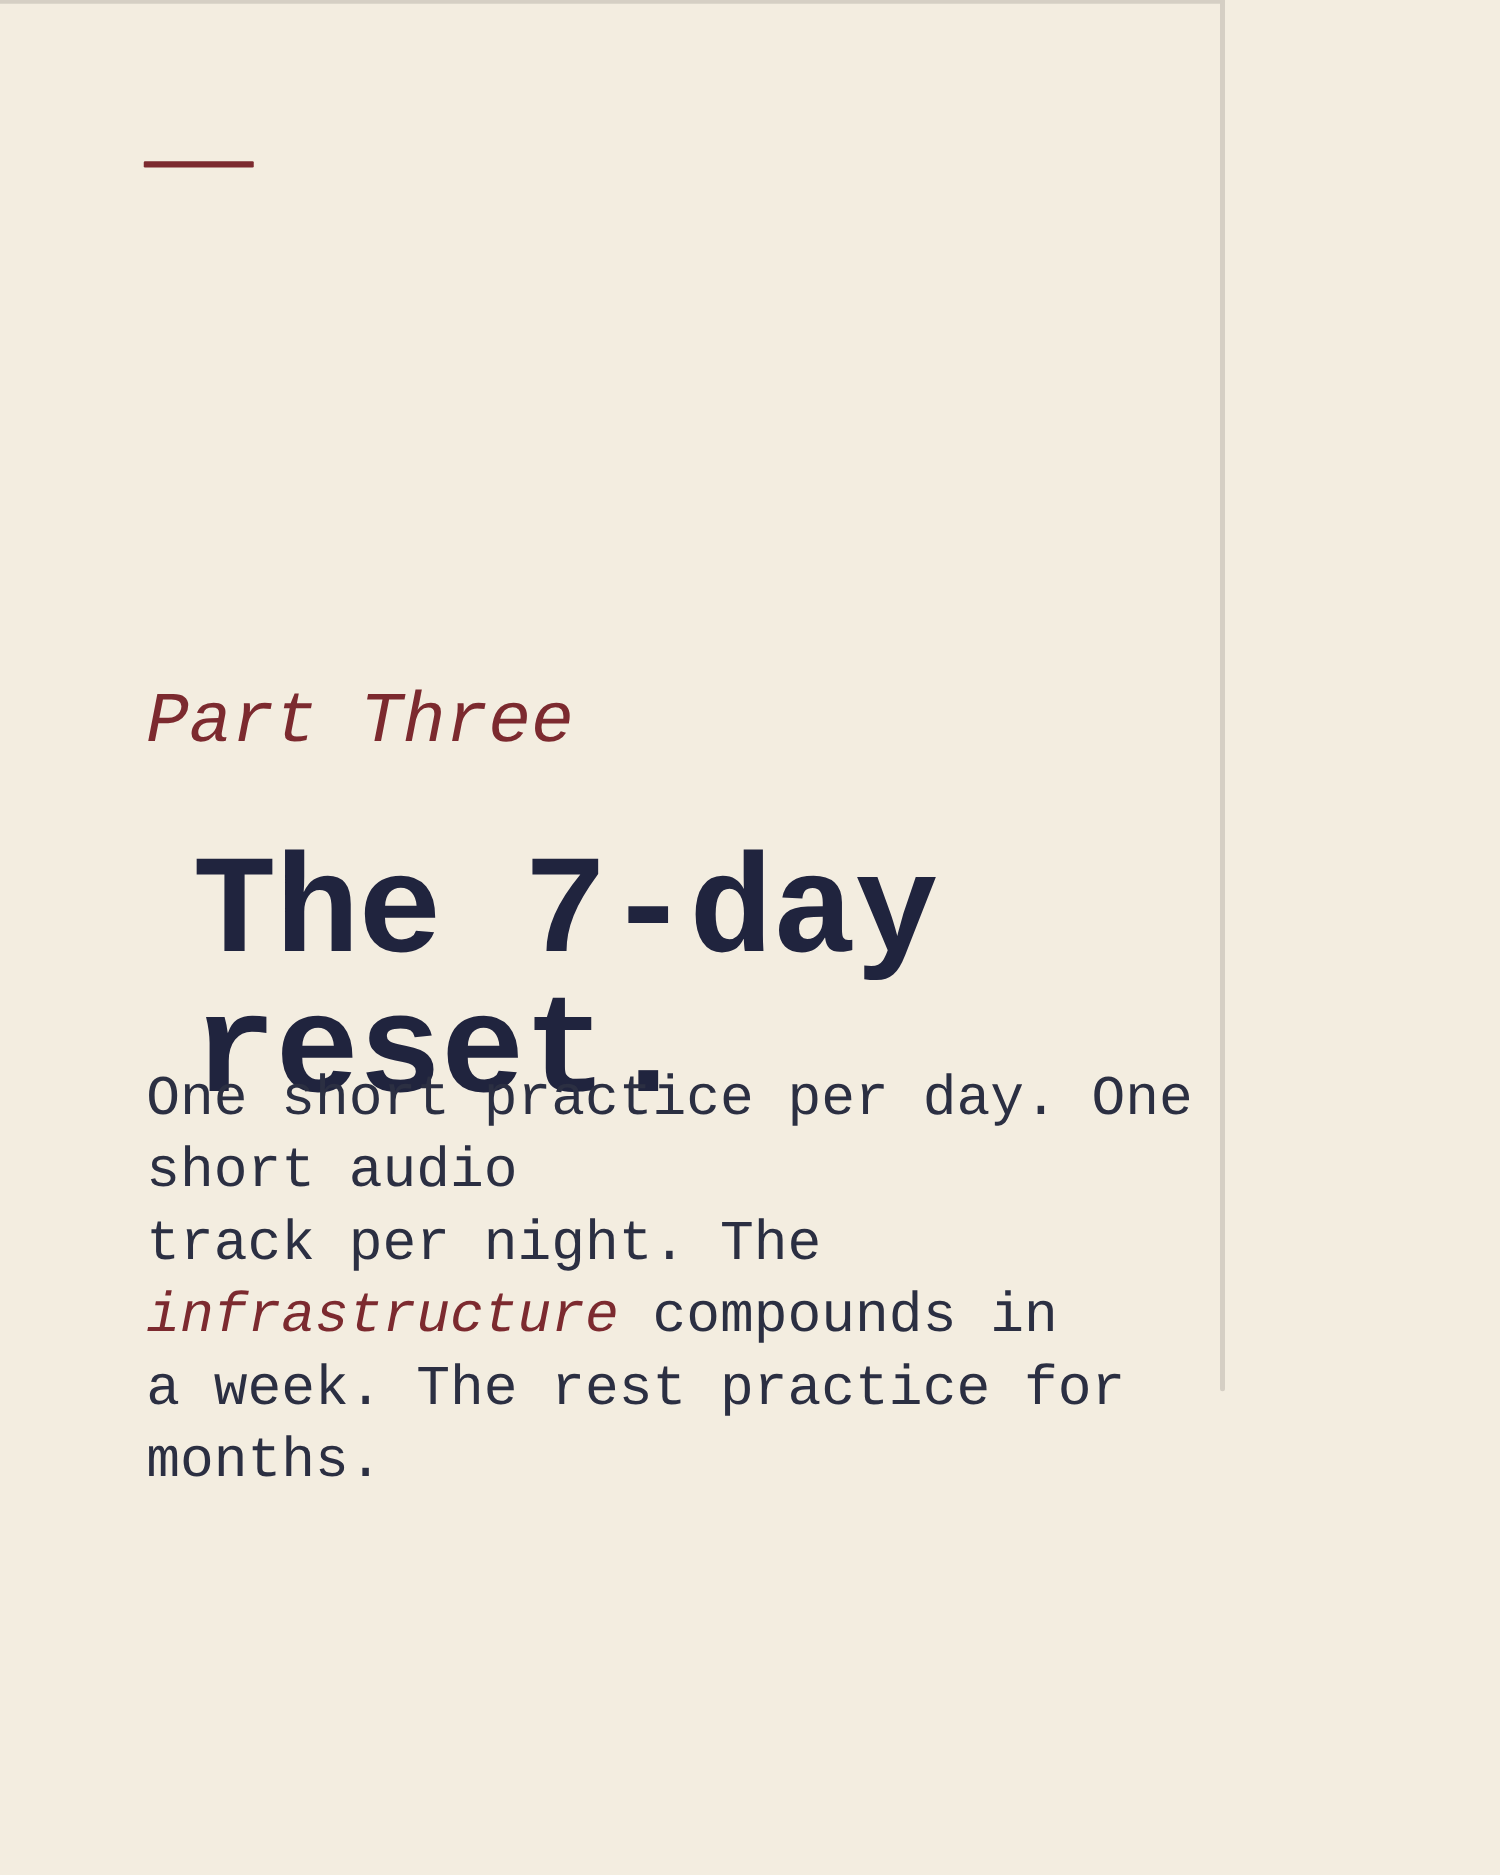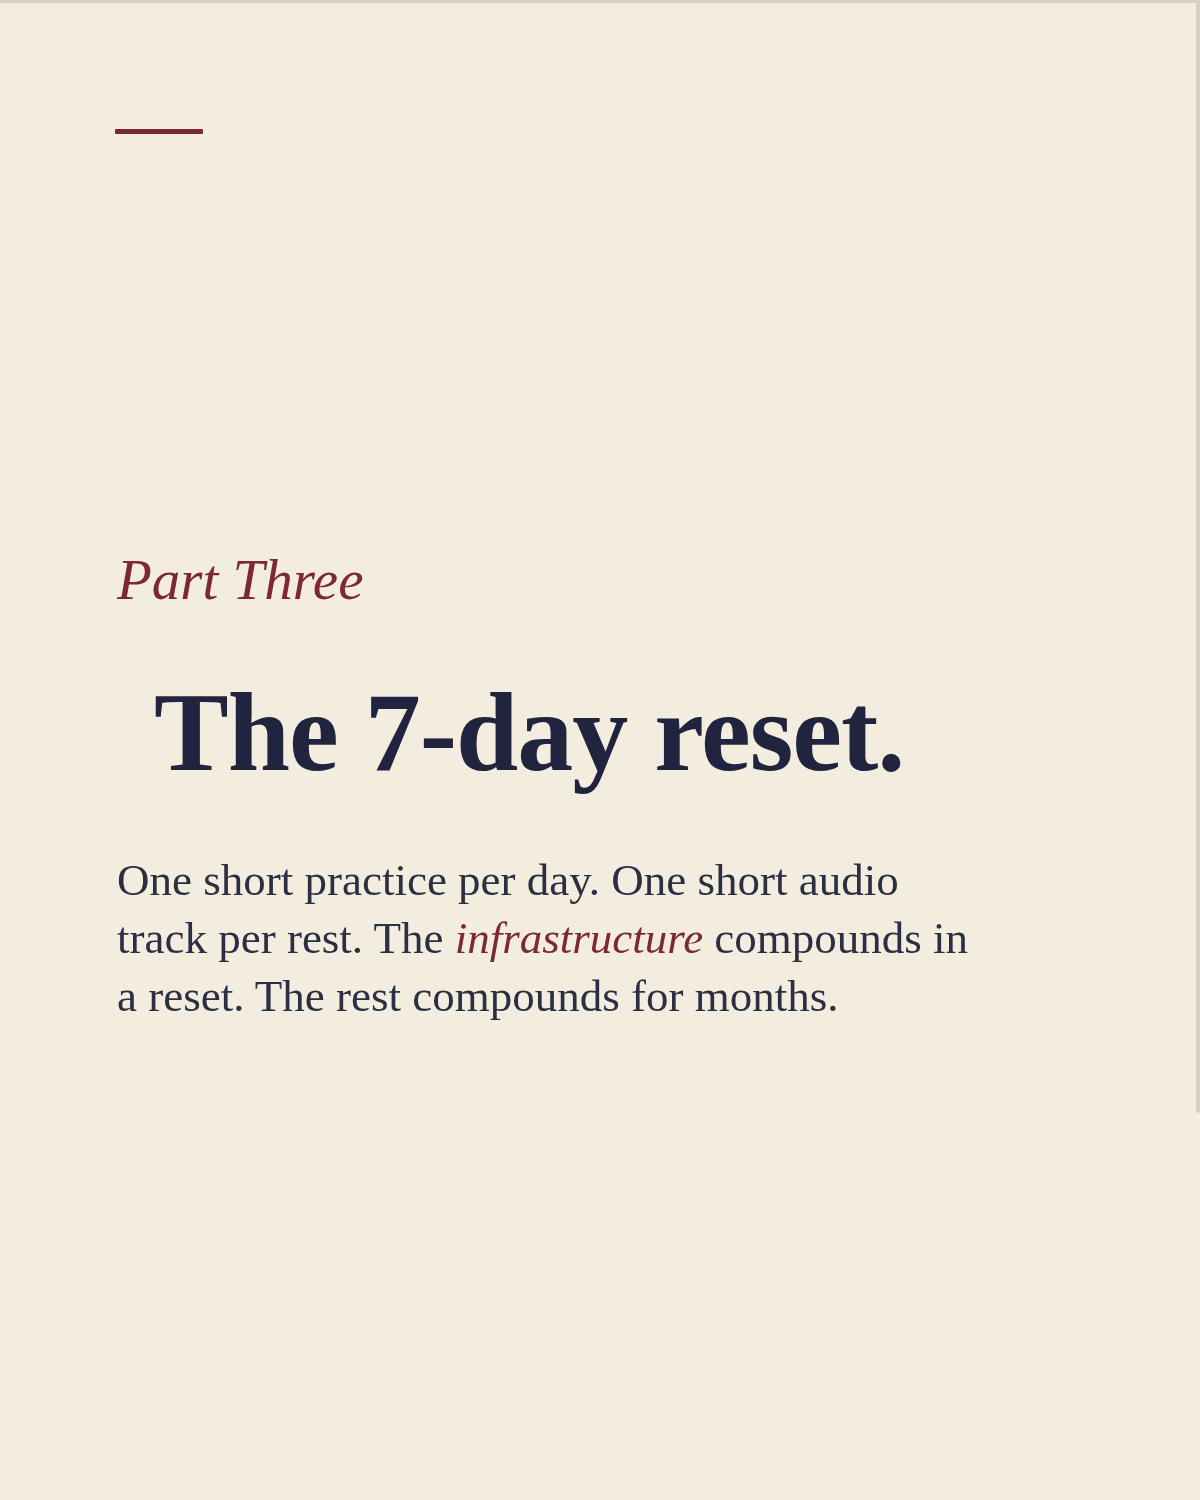--- a/index.html
+++ b/index.html
@@ -12,24 +12,25 @@
   * { margin: 0; padding: 0; box-sizing: border-box; }
   html, body { background: var(--bg); }
   body {
     font-family: "Liberation Serif", "DejaVu Serif", serif;
     width: 1200px;
     height: 1500px;
     overflow: hidden;
   }
   .page {
     position: relative;
-    width: 1200px;
+    width: 980px;
     height: 1500px;
     background: var(--bg);
     overflow: hidden;
+    font-family: Liberation Mono, monospace;
   }
   .edge-top {
     position: absolute;
     top: 0; left: 0;
     width: 1200px; height: 3px;
     background: var(--edge);
   }
   .edge-right {
     position: absolute;
     top: 0; right: 0;
@@ -85,16 +86,16 @@
   <div class="edge-right"></div>
 
   <div class="accent-rule"></div>
 
   <div class="eyebrow">Part Three</div>
 
   <h1 class="headline">The 7-day reset.</h1>
 
   <div class="paragraph">
     <div>One short practice per day. One short audio</div>
-    <div><span>track per rest. The </span><span class="em">infrastructure</span><span> compounds in</span></div>
-    <div>a reset. The rest compounds for months.</div>
+    <div><span>track per night. The </span><span class="em">infrastructure</span><span> compounds in</span></div>
+    <div>a week. The rest practice for months.</div>
   </div>
 </div>
 
 </body></html>

